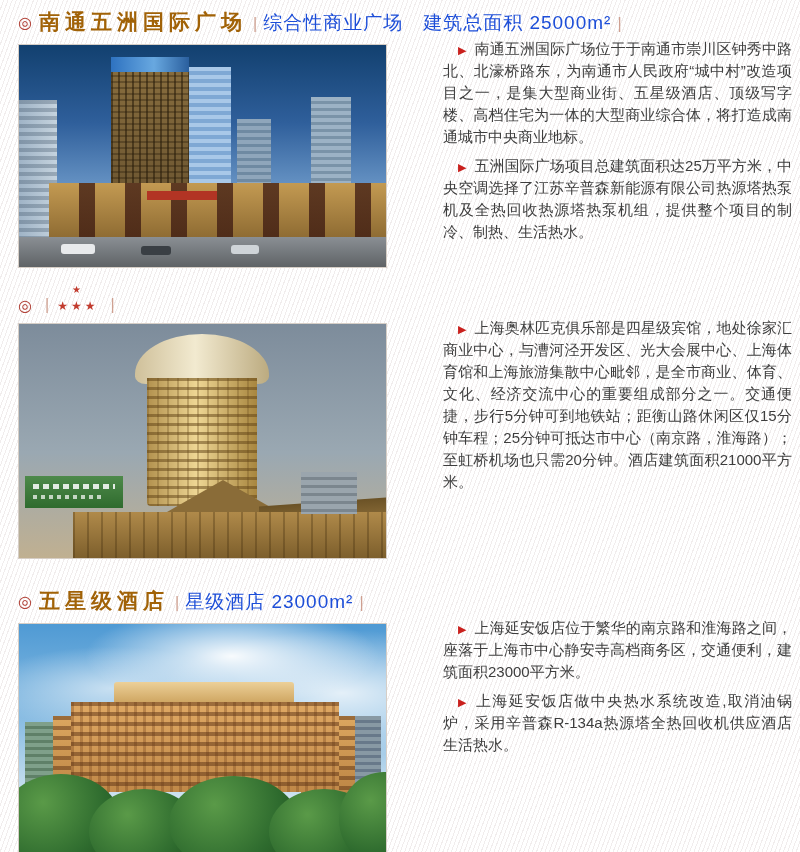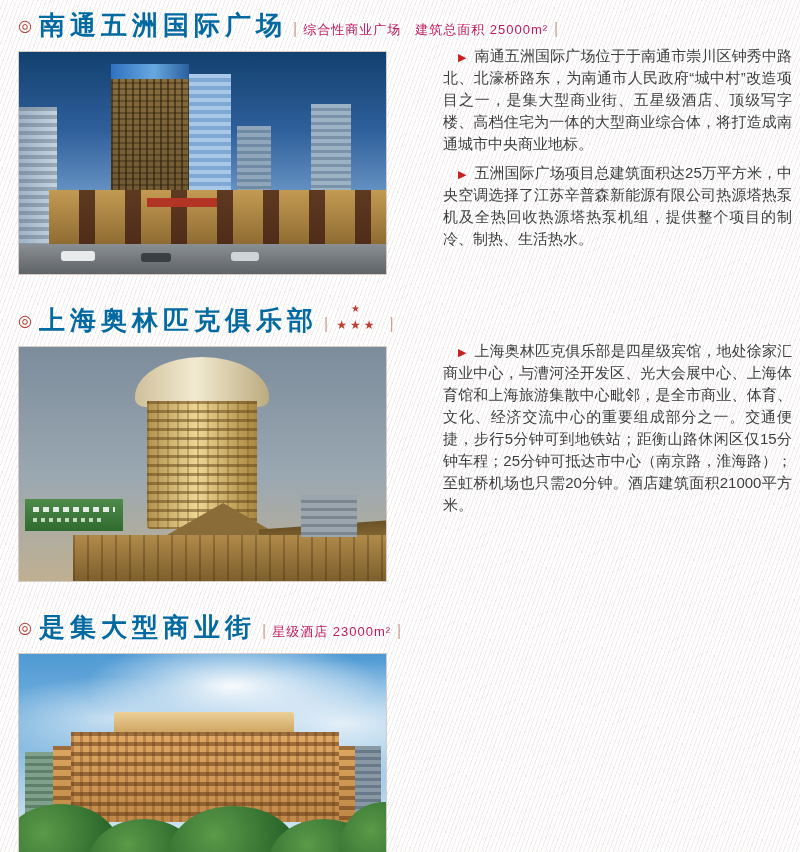--- a/index.html
+++ b/index.html
@@ -7,24 +7,24 @@
     width:800px;height:852px;overflow:hidden;
     font-family:"Liberation Sans","DejaVu Sans",sans-serif;
     background:
       repeating-linear-gradient(110deg,#ffffff 0 3px,#f1eded 3px 4px);
   }
   .page{padding:8px 8px 0 18px;}
 
   
   .sec-head{display:flex;align-items:baseline;margin:0 0 8px 0;white-space:nowrap;}
   .ring{color:#b2443a;font-size:16px;margin-right:7px;align-self:center;}
-  .sec-title{display:inline;font-size:26px;font-weight:bold;color:#0369a1;
+  .sec-title{display:inline;font-size:21px;font-weight:bold;color:#a16207;
     letter-spacing:5px;margin:0;font-family:Liberation Serif, serif;}
   .sep{color:#cfa091;font-size:16px;margin:0 6px;font-weight:normal;}
-  .subtitle{color:#be185d;font-size:13px;letter-spacing:1px;}
+  .subtitle{color:#1d4ed8;font-size:19px;letter-spacing:1px;}
   .stars{position:relative;display:inline-block;margin:0 6px 0 2px;color:#c23b2e;}
   .star-top{position:absolute;top:-12px;left:50%;transform:translateX(-65%);font-size:10px;}
   .star-row{font-size:12px;letter-spacing:3px;}
 
   
   .row{display:flex;gap:56px;}
   .col-text{width:352px;margin-top:-6px;}
   .col-text p{margin:0 0 7px;font-size:15px;line-height:1.47;color:#3d3d3d;
     text-align:justify;text-indent:1em;}
   .bullet{color:#c9201d;font-size:11px;margin-right:8px;}
@@ -153,21 +153,20 @@
       <div class="col-text">
         <p><span class="bullet">▶</span><span>南通五洲国际广场位于于南通市崇川区钟秀中路北、北濠桥路东，为南通市人民政府“城中村”改造项目之一，是集大型商业街、五星级酒店、顶级写字楼、高档住宅为一体的大型商业综合体，将打造成南通城市中央商业地标。</span></p>
         <p><span class="bullet">▶</span><span>五洲国际广场项目总建筑面积达25万平方米，中央空调选择了江苏辛普森新能源有限公司热源塔热泵机及全热回收热源塔热泵机组，提供整个项目的制冷、制热、生活热水。</span></p>
       </div>
     </div>
   </section>
 
   <section class="sec">
     <div class="sec-head">
       <span class="ring">◎</span>
-      <h2 class="sec-title">上海奥林匹克俱乐部</h2>
       <span class="sep">|</span>
       <span class="stars">
         <span class="star-top">★</span>
         <span class="star-row">★★★</span>
       </span>
       <span class="sep">|</span>
     </div>
     <div class="row">
       <div class="photo ph2" title="上海奥林匹克俱乐部外观照片">
         <div class="p2-sky"></div>
@@ -184,21 +183,21 @@
       </div>
       <div class="col-text">
         <p><span class="bullet">▶</span><span>上海奥林匹克俱乐部是四星级宾馆，地处徐家汇商业中心，与漕河泾开发区、光大会展中心、上海体育馆和上海旅游集散中心毗邻，是全市商业、体育、文化、经济交流中心的重要组成部分之一。交通便捷，步行5分钟可到地铁站；距衡山路休闲区仅15分钟车程；25分钟可抵达市中心（南京路，淮海路）；至虹桥机场也只需20分钟。酒店建筑面积21000平方米。</span></p>
       </div>
     </div>
   </section>
 
   <section class="sec">
     <div class="sec-head">
       <span class="ring">◎</span>
-      <h2 class="sec-title">是集大型商业街</h2>
+      <h2 class="sec-title">五星级酒店</h2>
       <span class="sep">|</span>
       <span class="subtitle">星级酒店 23000m²</span>
       <span class="sep">|</span>
     </div>
     <div class="row">
       <div class="photo ph3" title="上海延安饭店外观照片">
         <div class="p3-sky"></div>
         <div class="p3-bldg-l"></div>
         <div class="p3-bldg-r"></div>
         <div class="p3-pent"></div>
@@ -206,18 +205,20 @@
         <div class="p3-wing-r"></div>
         <div class="p3-hotel"></div>
         <div class="tree t1"></div>
         <div class="tree t2"></div>
         <div class="tree t3"></div>
         <div class="tree t4"></div>
         <div class="tree t5"></div>
 
       </div>
       <div class="col-text">
+        <p><span class="bullet">▶</span><span>上海延安饭店位于繁华的南京路和淮海路之间，座落于上海市中心静安寺高档商务区，交通便利，建筑面积23000平方米。</span></p>
+        <p><span class="bullet">▶</span><span>上海延安饭店做中央热水系统改造,取消油锅炉，采用辛普森R-134a热源塔全热回收机供应酒店生活热水。</span></p>
 
       </div>
     </div>
   </section>
 
 </div>
 
 </body></html>

